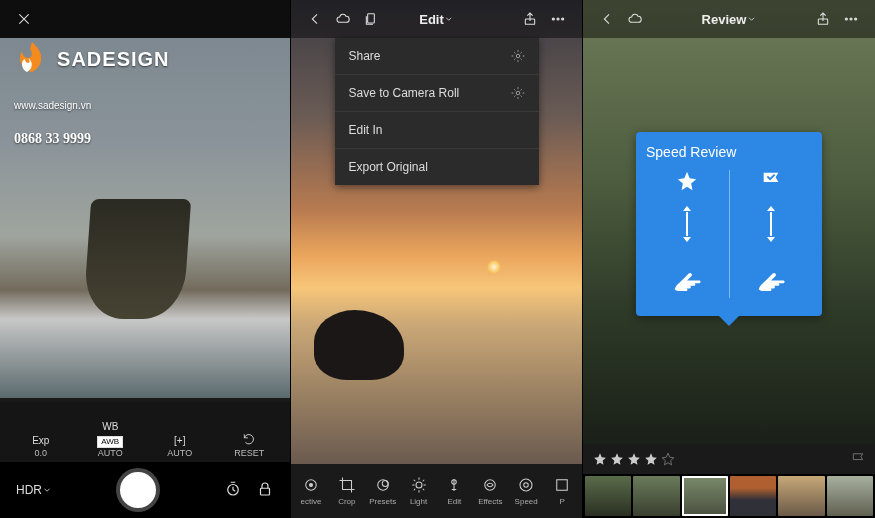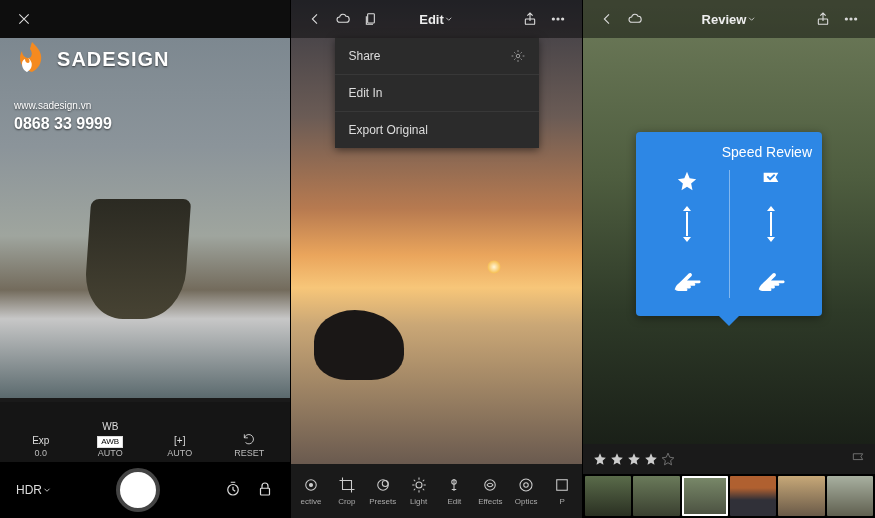--- a/index.html
+++ b/index.html
@@ -76,21 +76,21 @@
     color: #fff;
     text-shadow: 0 1px 2px rgba(0,0,0,.6);
   }
   .watermark .flame {
     display: inline-block;
     vertical-align: middle;
     margin-right: 6px;
   }
   .watermark .brand { font-size: 20px; font-weight: 700; letter-spacing: 1px; }
   .watermark .line2 { font-size: 10px; margin-top: 14px; }
-  .watermark .line3 { font-size: 16px; margin-top: 4px; font-weight: 600; }
+  .watermark .line3 { font-size: 14px; margin-top: 20px; font-weight: 600; font-family: Liberation Serif, serif; }
 
   .cam-controls {
     position: absolute;
     left: 0; right: 0; bottom: 56px;
     height: 60px;
     background: #151515;
     display: flex;
     justify-content: space-around;
     align-items: flex-end;
     padding: 4px 6px;
@@ -204,21 +204,21 @@
     transform: translateX(-50%);
     width: 186px;
     background: #2d87e5;
     border-radius: 4px;
     padding: 12px 10px 18px;
     color: #fff;
     z-index: 5;
     box-shadow: 0 2px 10px rgba(0,0,0,.4);
   }
   .speed-overlay .title {
-    text-align: right;
+    text-align: left;
     font-size: 14px;
     margin-bottom: 10px;
   }
   .speed-cols {
     display: flex;
     justify-content: center;
     gap: 0;
   }
   .speed-col {
     flex: 1;
@@ -399,20 +399,27 @@
 
   <div class="menu-popover">
     <div class="menu-item">
       <span>Share</span>
       <svg viewBox="0 0 24 24">
           <circle cx="12" cy="12" r="3"></circle>
           <path d="M12 2v3M12 19v3M4 12H1M23 12h-3M5.6 5.6l2 2M16.4 16.4l2 2M18.4 5.6l-2 2M7.6 16.4l-2 2"></path>
         </svg>
     </div>
     <div class="menu-item">
+      <span>Save to Camera Roll</span>
+      <svg viewBox="0 0 24 24">
+          <circle cx="12" cy="12" r="3"></circle>
+          <path d="M12 2v3M12 19v3M4 12H1M23 12h-3M5.6 5.6l2 2M16.4 16.4l2 2M18.4 5.6l-2 2M7.6 16.4l-2 2"></path>
+        </svg>
+    </div>
+    <div class="menu-item">
       <span>Edit In</span>
     </div>
     <div class="menu-item">
       <span>Export Original</span>
     </div>
   </div>
 
   <div class="edit-tools">
     <div class="tool">
       <svg viewBox="0 0 24 24">
@@ -454,21 +461,21 @@
           <circle cx="12" cy="12" r="7"></circle>
           <path d="M8 12c2-3 6-3 8 0-2 3-6 3-8 0z"></path>
         </svg>
       <div class="tl">Effects</div>
     </div>
     <div class="tool">
       <svg viewBox="0 0 24 24">
           <circle cx="12" cy="12" r="8"></circle>
           <circle cx="12" cy="12" r="3"></circle>
         </svg>
-      <div class="tl">Optics</div>
+      <div class="tl">Speed</div>
     </div>
     <div class="tool">
       <svg viewBox="0 0 24 24">
           <rect x="5" y="5" width="14" height="14"></rect>
         </svg>
       <div class="tl">P</div>
     </div>
   </div>
 </div>
 

